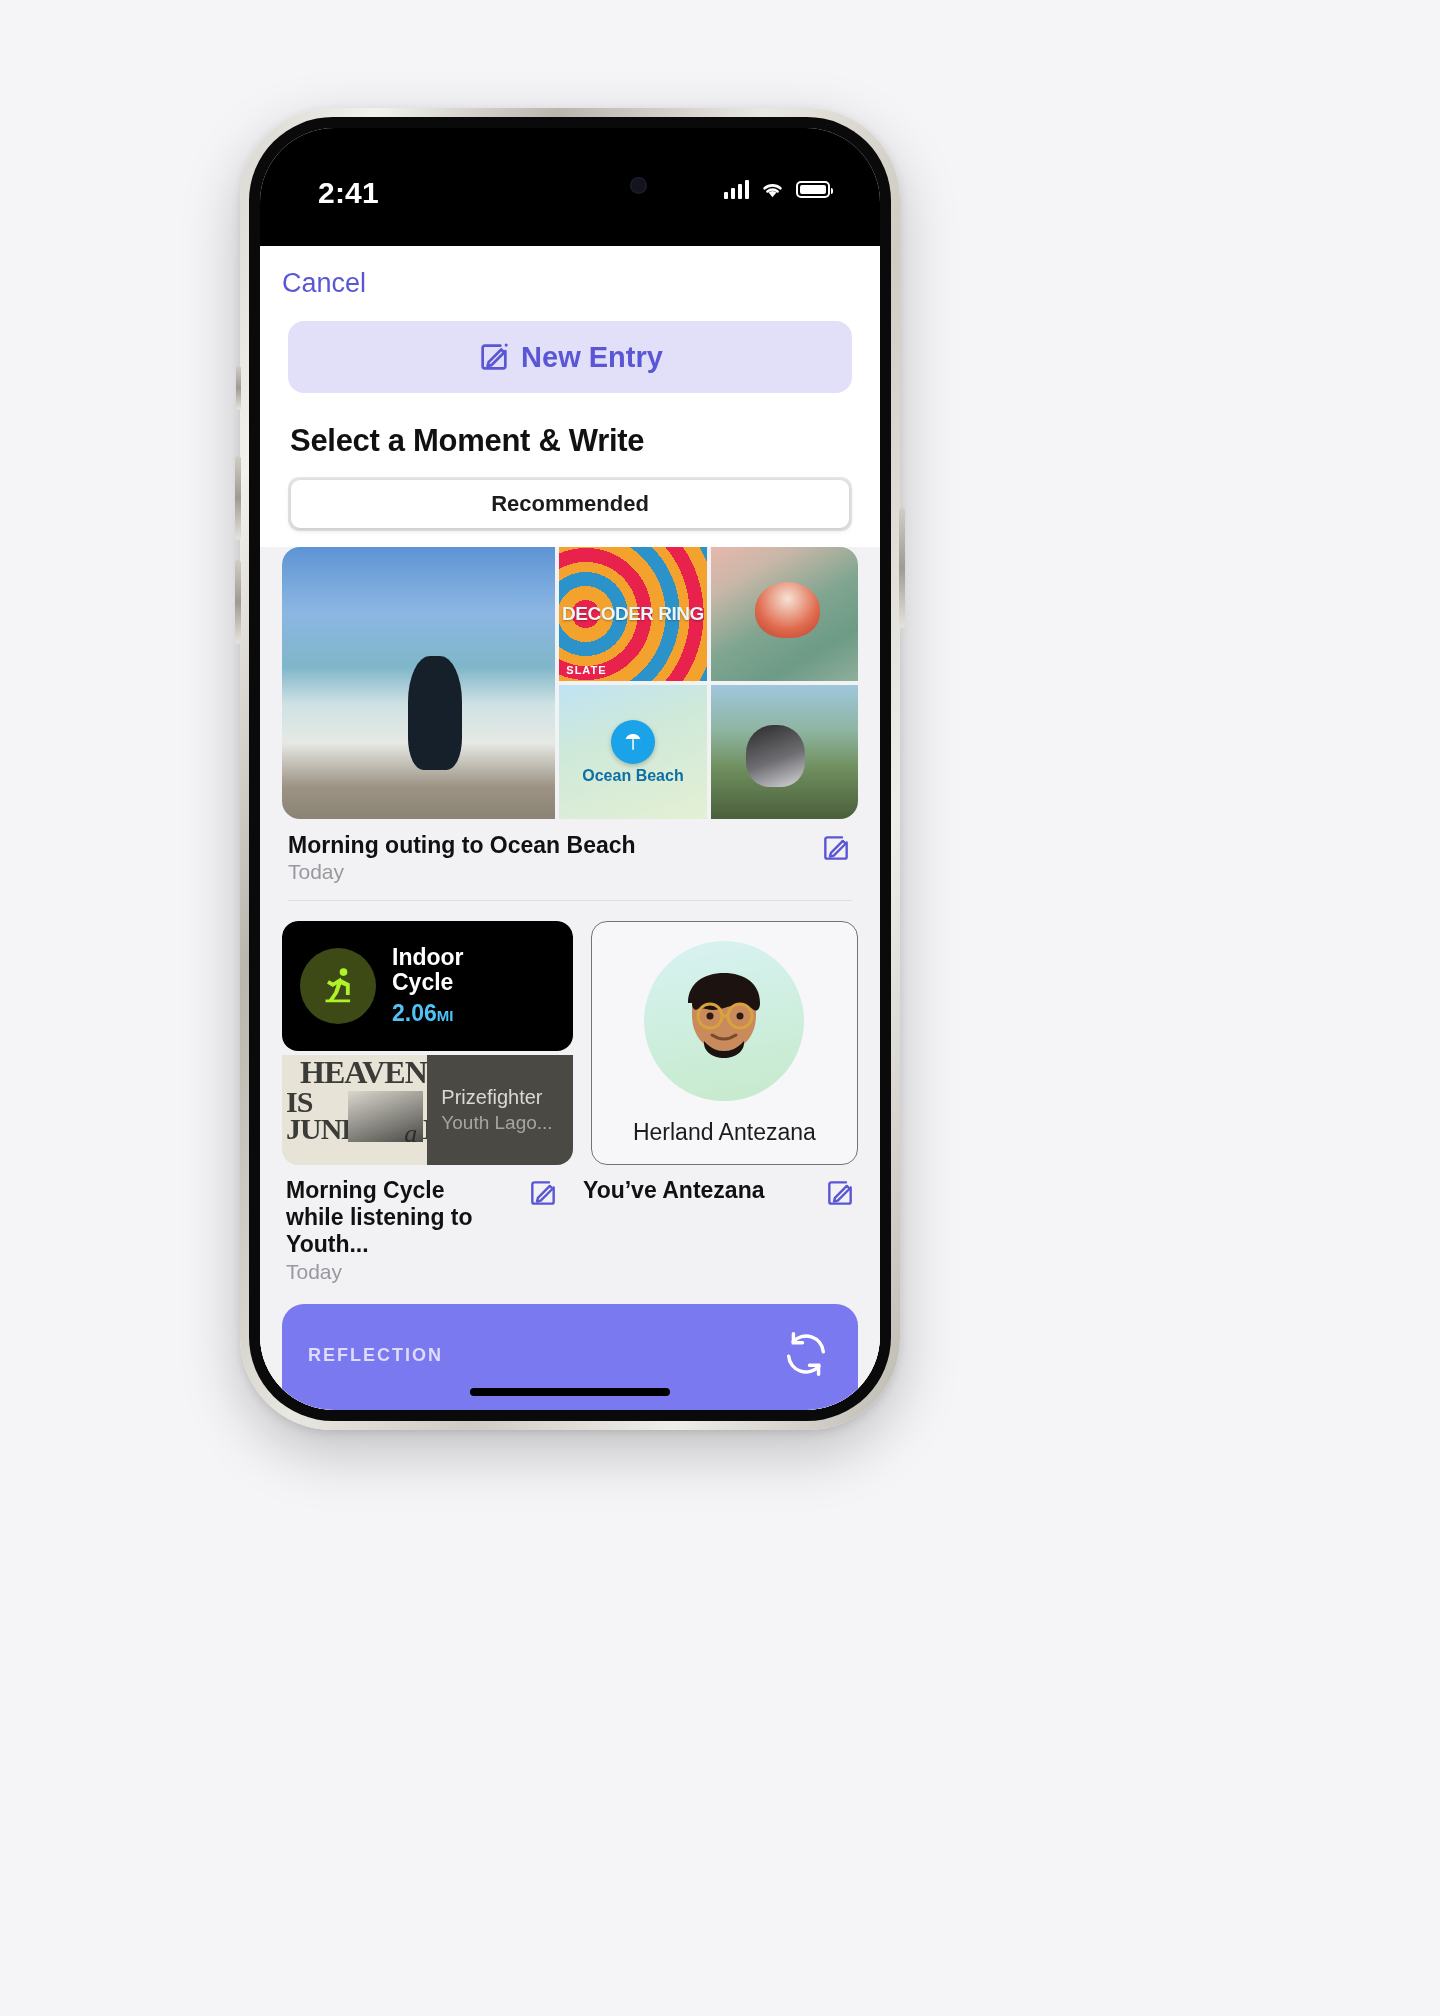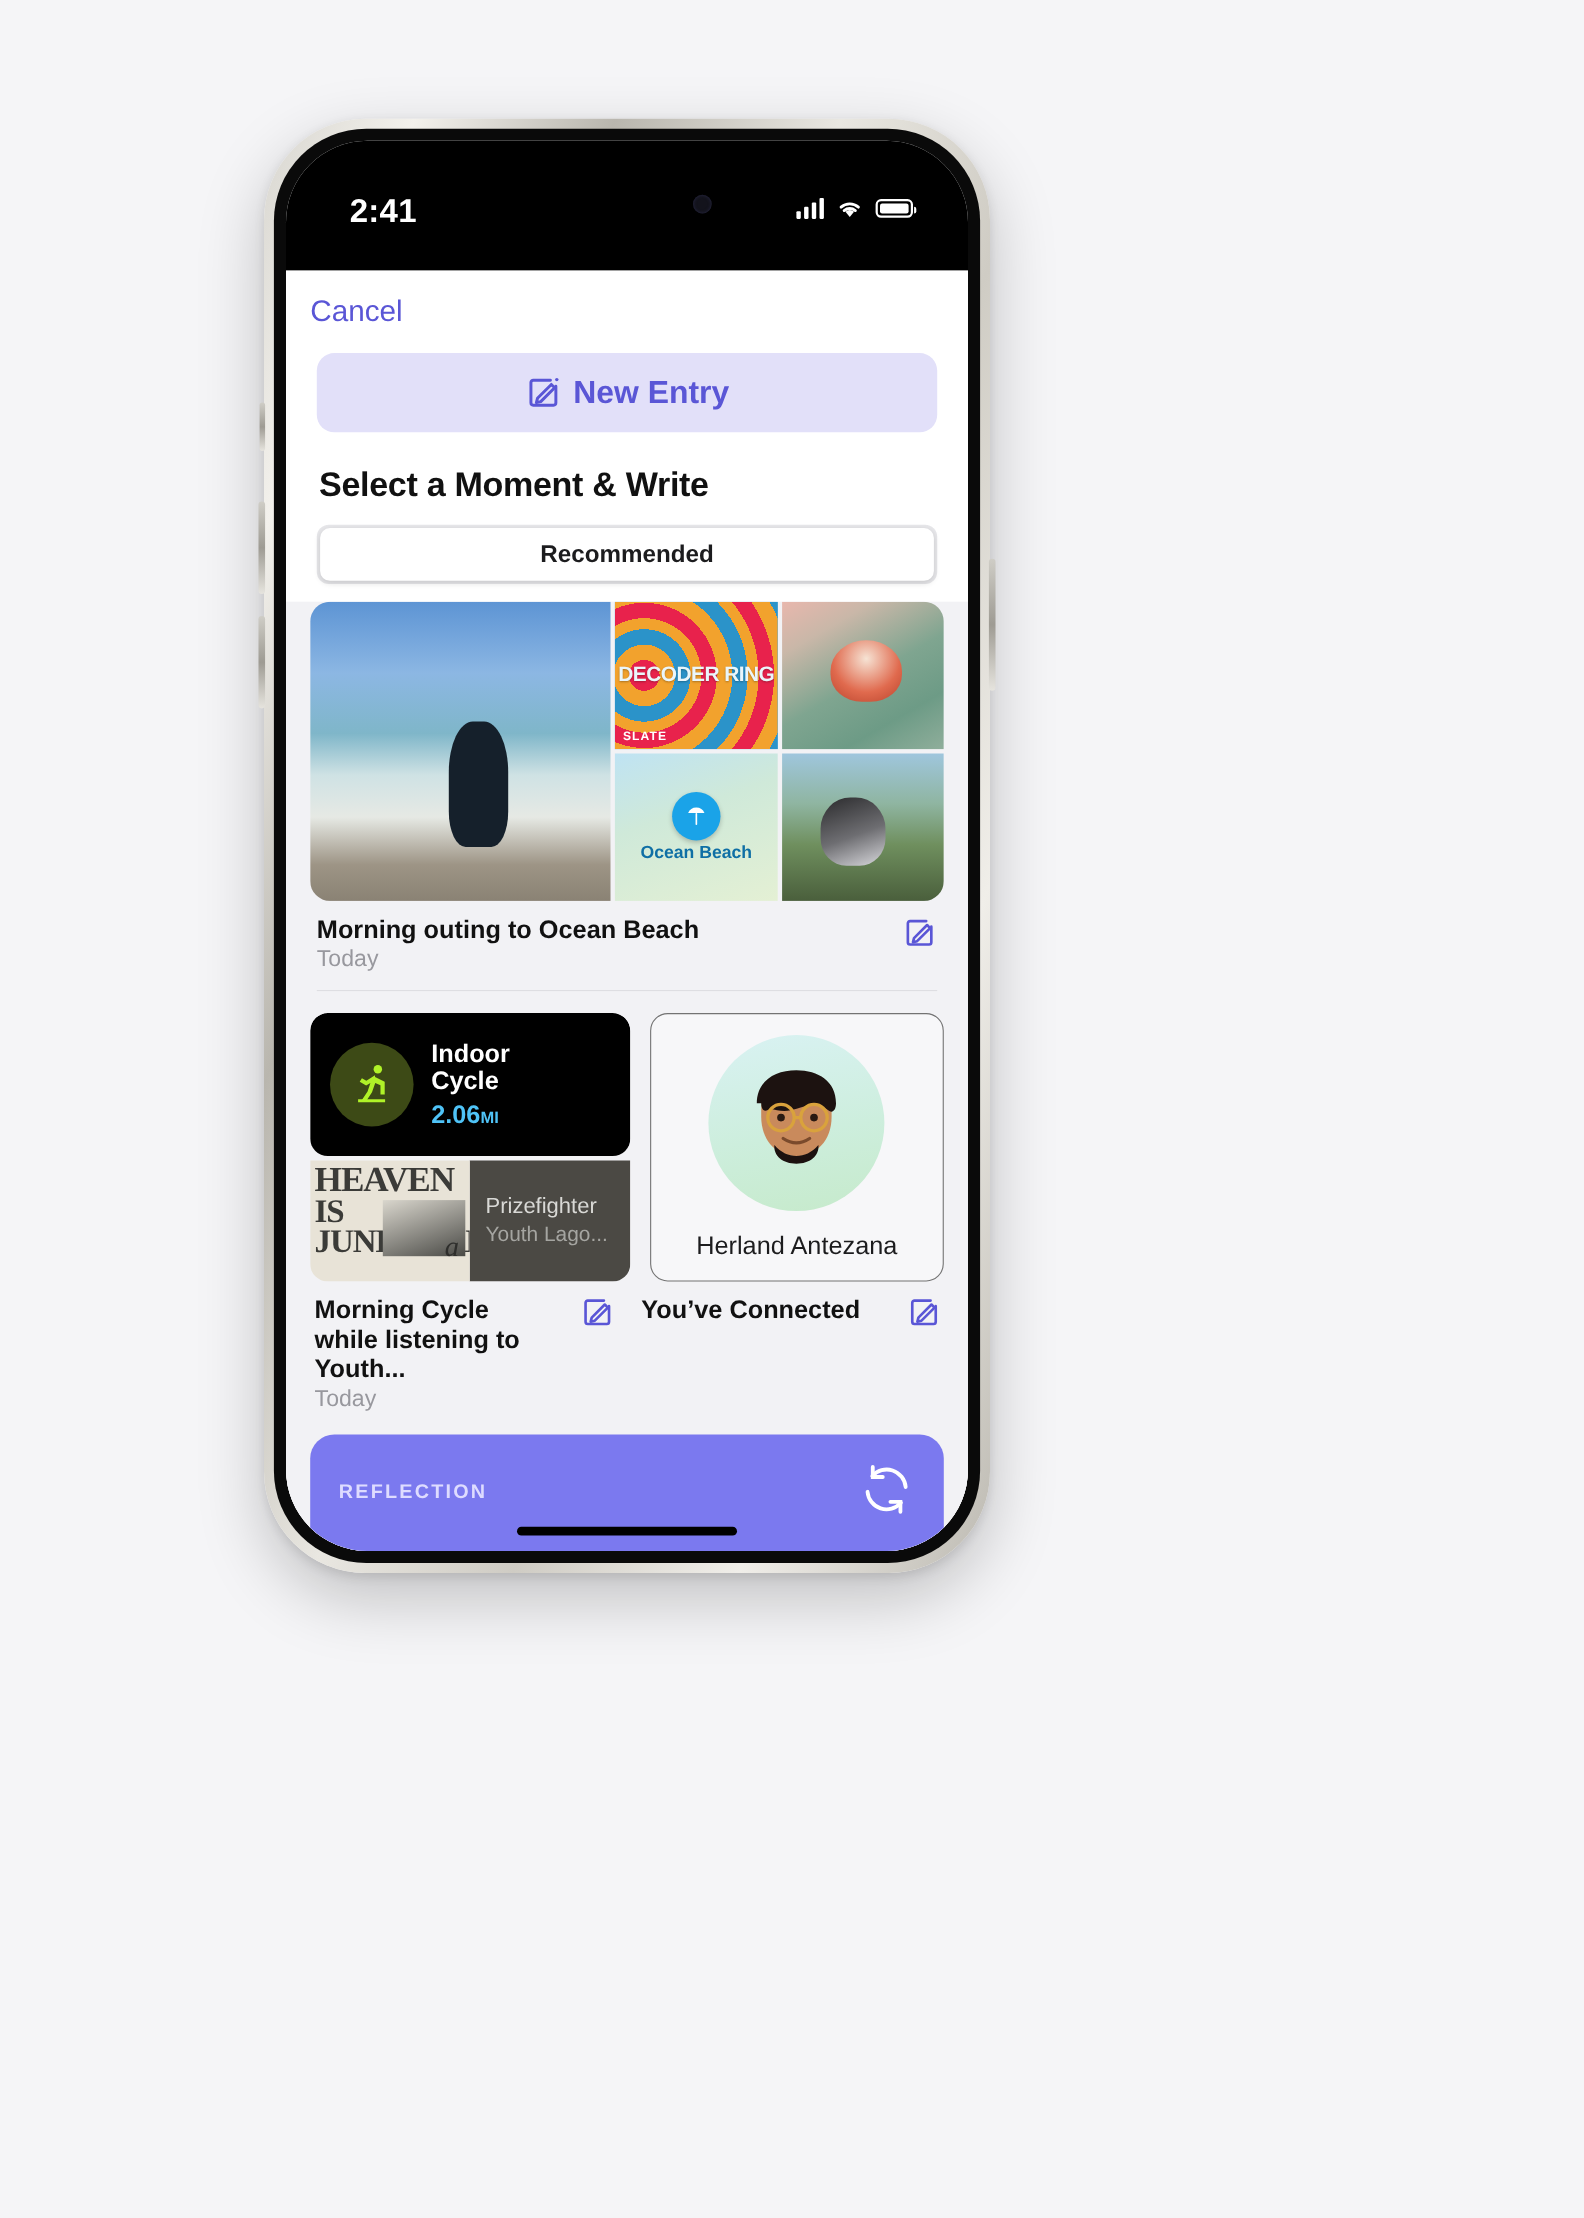--- a/index.html
+++ b/index.html
@@ -132,21 +132,21 @@
   .half-card { flex: 1; }
   #workout-stack { border-radius: 16px; overflow: hidden; }
   #workout-tile { background:#000; height:130px; display:flex; align-items:center; gap:16px; padding:4px 18px; border-radius:16px; }
   #workout-ring { width:76px;height:76px;border-radius:50%;background:#3d4a16;display:flex;align-items:center;justify-content:center;flex:0 0 auto;}
   #workout-name { color:#fff;font-size:23px;font-weight:700;line-height:1.1; }
   #workout-distance { color:#4fc3f7;font-size:23px;font-weight:700;margin-top:5px; }
   #workout-distance span { font-size:15px; }
   #media-row { display:flex; height:110px; margin-top:4px; }
   #album-art { flex:0 0 50%; background:#e8e3d7; position:relative; overflow:hidden; }
   #album-line1,#album-line2,#album-line3{font-family:"Liberation Serif",serif;font-weight:900;color:#3b3b38;letter-spacing:-1px;}
-  #album-line1{font-size:32px;line-height:.92;padding:3px 16px 0 4px;}
+  #album-line1{font-size:32px;line-height:.92;padding:3px 16px 0 4px;margin-left:14px;}
   #album-line2{font-size:30px;line-height:.92;padding-left:4px;}
   #album-line3{font-size:30px;line-height:.92;padding-left:4px;}
   #album-photo{position:absolute;right:4px;top:36px;width:52%;height:46%;background:linear-gradient(160deg,#d9d6cd,#4a4a46);}
   #album-a{position:absolute;right:10px;bottom:16px;font-family:"Liberation Serif",serif;font-style:italic;font-size:26px;color:#2e2e2c;}
   #track-info { flex:1; background:#4b4944; display:flex;flex-direction:column;justify-content:center;padding:0 14px; }
   #track-title { color:#d9d9d6;font-size:20px; }
   #track-artist{ color:#a5a5a1;font-size:19px; margin-top:3px; }
 
   #people-card { background:#f7f7f9; border-radius:16px; border:1px solid #737373; height:244px; display:flex; flex-direction:column; align-items:center; justify-content:center; gap:18px; }
   #memoji-circle { width:160px;height:160px;border-radius:50%;background:linear-gradient(170deg,#d9f2f3 0%, #cdeedd 55%, #c6eacb 100%); display:flex;align-items:center;justify-content:center; }
@@ -325,21 +325,21 @@
                 <div class="card-date">Today</div>
               </div>
               <span class="edit-icon">
                 <svg width="32" height="32" viewBox="0 0 24 24" fill="none" stroke="#5a56d6" stroke-width="1.8" stroke-linecap="round" stroke-linejoin="round">
                   <path d="M16.5 4H5.5A1.5 1.5 0 0 0 4 5.5v13A1.5 1.5 0 0 0 5.5 20h13a1.5 1.5 0 0 0 1.5-1.5V7.8"></path>
                   <path d="M8.2 15.6l8.9-8.9 2.1 2.1-8.9 8.9-2.8.7z"></path>
                 </svg>
               </span>
             </div>
             <div class="footer-half">
-              <div class="card-title">You’ve Connected</div>
+              <div class="card-title">You’ve Antezana</div>
               <span class="edit-icon">
                 <svg width="32" height="32" viewBox="0 0 24 24" fill="none" stroke="#5a56d6" stroke-width="1.8" stroke-linecap="round" stroke-linejoin="round">
                   <path d="M16.5 4H5.5A1.5 1.5 0 0 0 4 5.5v13A1.5 1.5 0 0 0 5.5 20h13a1.5 1.5 0 0 0 1.5-1.5V7.8"></path>
                   <path d="M8.2 15.6l8.9-8.9 2.1 2.1-8.9 8.9-2.8.7z"></path>
                 </svg>
               </span>
             </div>
           </div>
 
           <div id="reflection-card">

